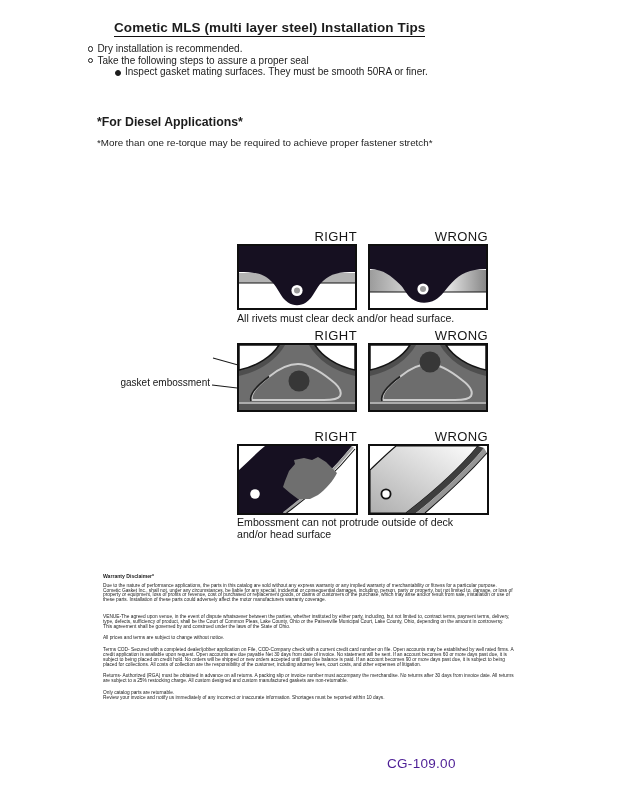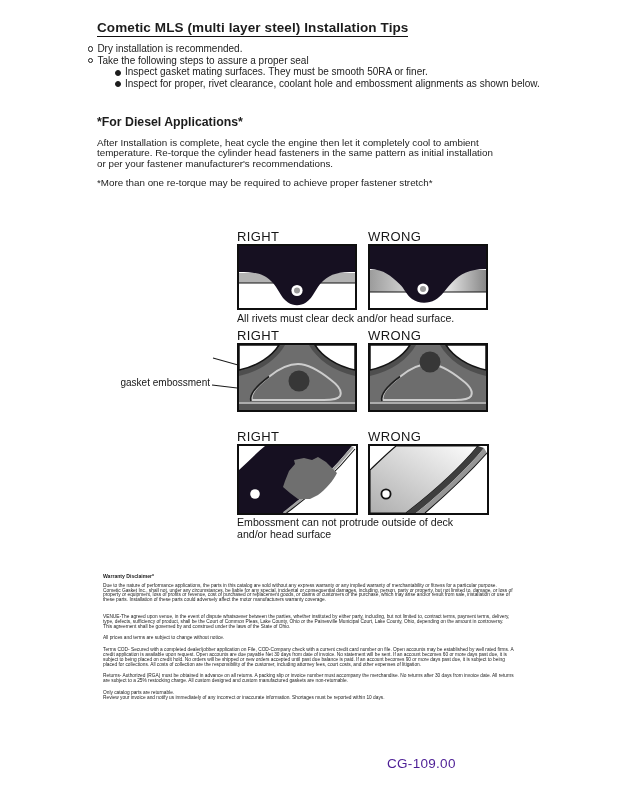--- a/index.html
+++ b/index.html
@@ -5,37 +5,37 @@
   html,body{margin:0;padding:0;background:#e8e8e8;}
   .page{
     position:relative;width:618px;height:800px;background:#ffffff;
     font-family:"Liberation Sans", sans-serif;color:#1c1c1c;overflow:hidden;
     margin:0 auto;
   }
   .abs{position:absolute;}
   .pre{white-space:pre-line;}
 
   .title{
-    left:97px;top:20px;font-size:13.5px;font-weight:bold;
+    left:114px;top:20px;font-size:13.5px;font-weight:bold;
     border-bottom:1.6px solid #111;padding-bottom:1px;letter-spacing:0.1px;
   }
   .bullets{left:88px;top:43px;font-size:10px;line-height:11.6px;}
   .b-item{display:flex;align-items:flex-start;}
   .dot{flex:none;width:3.4px;height:3.4px;border:1px solid #1c1c1c;border-radius:50%;
        margin:3.4px 4px 0 0;}
   .dot.filled{background:#1c1c1c;border-color:#1c1c1c;width:4px;height:4px;}
   .sub{padding-left:27px;}
 
   .diesel{left:97px;top:116px;width:470px;font-size:9.8px;line-height:10.3px;}
   .diesel h2{margin:0;font-size:12.3px;line-height:13px;font-weight:bold;}
   .diesel p{margin:7px 0 0 0;}
   .diesel p.p2{margin-top:9px;}
   .diesel p.note{margin-top:9px;}
 
-  .dlabel{font-size:13px;letter-spacing:0.4px;text-align:left;width:120px;color:#161616;}
+  .dlabel{font-size:13px;letter-spacing:0.4px;text-align:right;width:120px;color:#161616;}
   .dbox{border:2px solid #0f0f0f;box-sizing:border-box;background:#fff;}
   .dbox svg{display:block;}
   .caption{left:237px;font-size:10.6px;line-height:11.5px;color:#161616;}
 
   .anno{font-size:10px;line-height:10.6px;text-align:right;color:#161616;}
 
   .legal{left:103px;top:574px;width:412px;font-size:4.8px;line-height:4.8px;color:#222;}
   .legal h3{margin:0 0 5px 0;font-size:5.1px;font-weight:bold;}
   .legal p{margin:0 0 7px 0;}
   .legal p.tight{margin-bottom:0;}
@@ -56,31 +56,24 @@
       <span>Dry installation is recommended.</span>
     </div>
     <div class="b-item">
       <span class="dot"></span>
       <span>Take the following steps to assure a proper seal</span>
     </div>
     <div class="b-item sub">
       <span class="dot filled"></span>
       <span>Inspect gasket mating surfaces.  They must be smooth 50RA or finer.</span>
     </div>
-    <div class="b-item sub">
-      <span class="dot filled"></span>
-      <span>Inspect for proper, rivet clearance, coolant hole and embossment alignments as shown below.</span>
-    </div>
   </div>
 
   <div class="abs diesel">
     <h2>*For Diesel Applications*</h2>
-    <p class="pre p2">After Installation is complete, heat cycle the engine then let it completely cool to ambient
-temperature. Re-torque the cylinder head fasteners in the same pattern as initial installation
-or per your fastener manufacturer's recommendations.</p>
     <p class="note">*More than one re-torque may be required to achieve proper fastener stretch*</p>
   </div>
 
   <div class="abs dlabel" style="left:237px;top:229px;">RIGHT</div>
   <div class="abs dlabel" style="left:368px;top:229px;">WRONG</div>
 
   <div class="abs dbox" style="left:237px;top:244px;width:120px;height:66px;">
     <svg width="116" height="62" viewBox="0 0 116 62">
       <rect width="116" height="62" fill="#ffffff"></rect>
       <rect y="27" width="116" height="10" fill="#b3b3b3"></rect>

